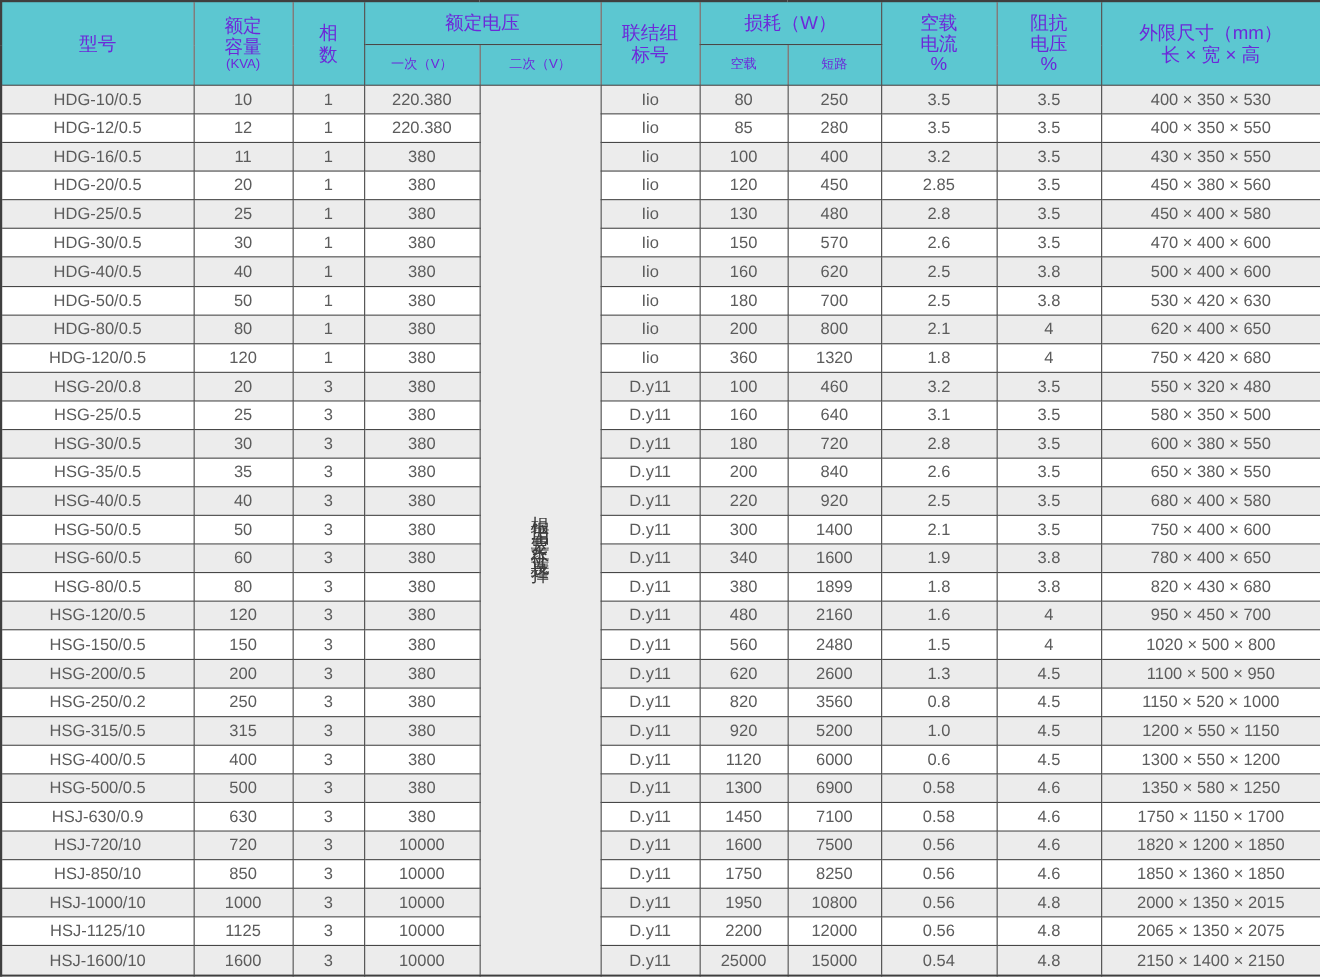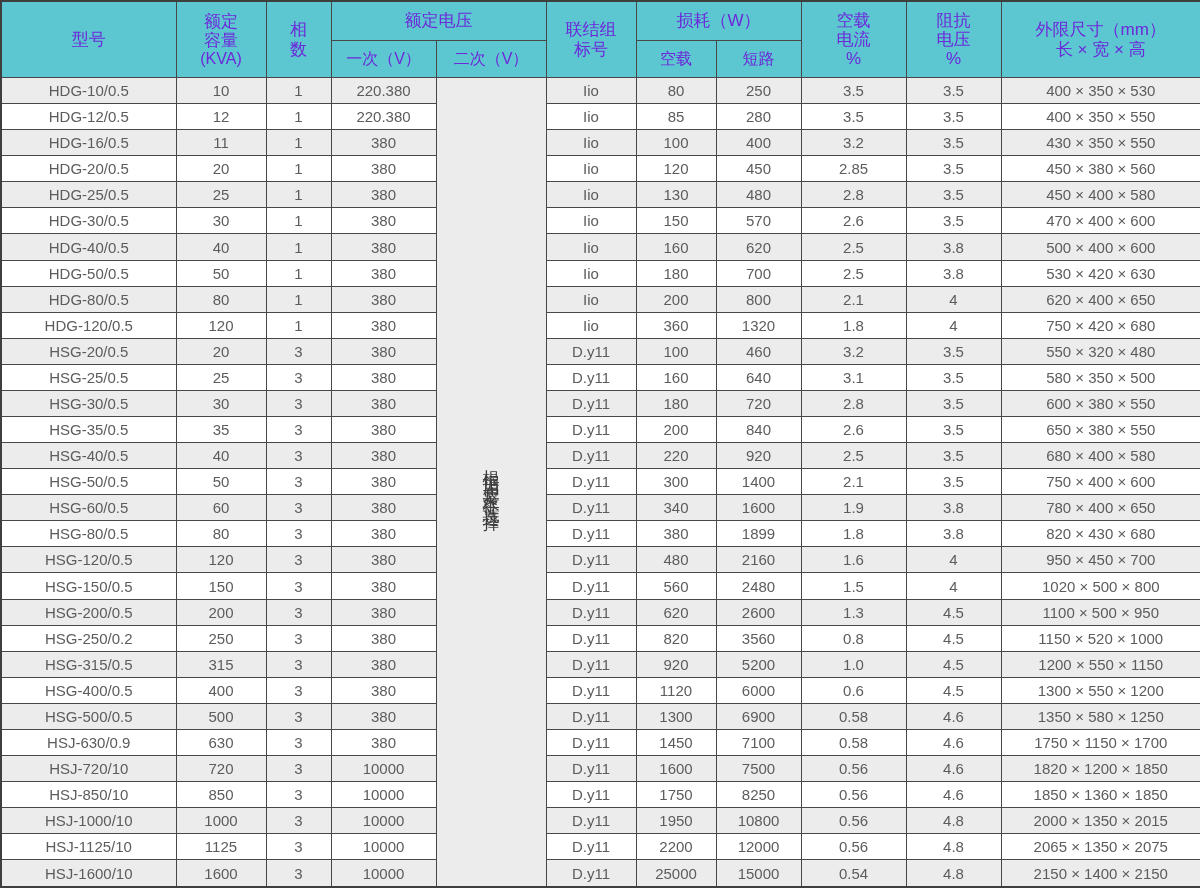--- a/index.html
+++ b/index.html
@@ -14,21 +14,21 @@
     text-align:center;vertical-align:middle;
     padding:0;overflow:hidden;white-space:nowrap;
   }
   thead th{
     background:#5cc7d1;color:#6d28d9;
     font-size:17px;font-weight:500;
   }
   thead tr.hrow1 th{height:38px;}
   thead tr.hrow2 th{height:36px;}
   thead th span{display:block;line-height:1.12;}
-  thead th .sub{font-size:16px;}
+  thead th .sub{font-size:12px;}
   tbody td{
     font-size:15px;color:#5c5c5c;line-height:1;
     background:#ffffff;
   }
   tbody tr:nth-child(odd) td{background:#ececec;}
   tbody td.secondary-note-cell{background:#ececec !important;}
   .vtext{
     writing-mode:vertical-rl;
     display:inline-block;
     font-size:17px;color:#3c3c3c;
@@ -222,21 +222,21 @@
         <td>1</td>
         <td>380</td>
         <td>Iio</td>
         <td>360</td>
         <td>1320</td>
         <td>1.8</td>
         <td>4</td>
         <td>750 × 420 × 680</td>
       </tr>
       <tr>
-        <td>HSG-20/0.5</td>
+        <td>HSG-20/0.8</td>
         <td>20</td>
         <td>3</td>
         <td>380</td>
         <td>D.y11</td>
         <td>100</td>
         <td>460</td>
         <td>3.2</td>
         <td>3.5</td>
         <td>550 × 320 × 480</td>
       </tr>

